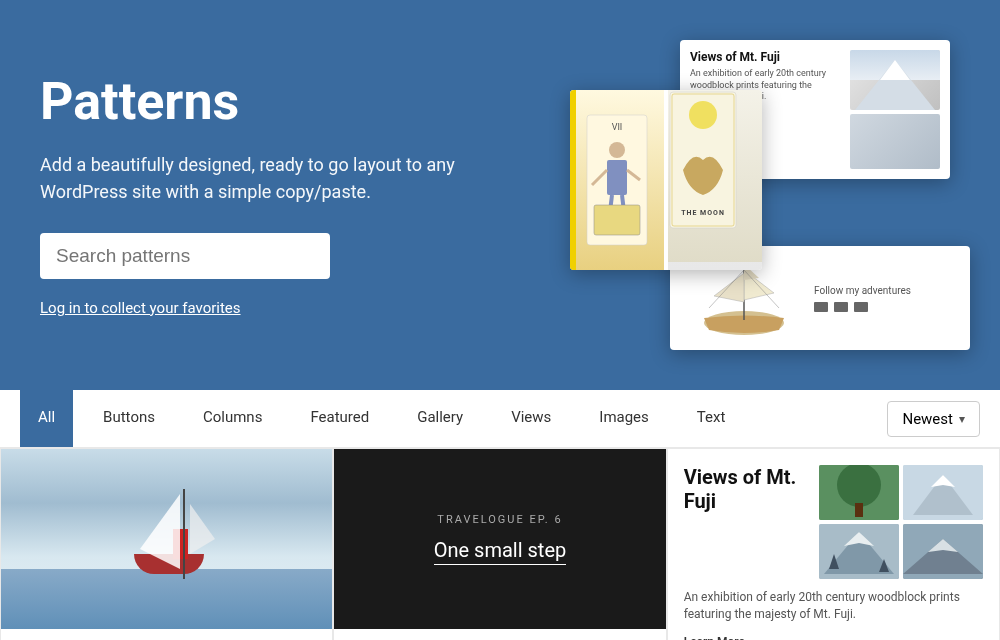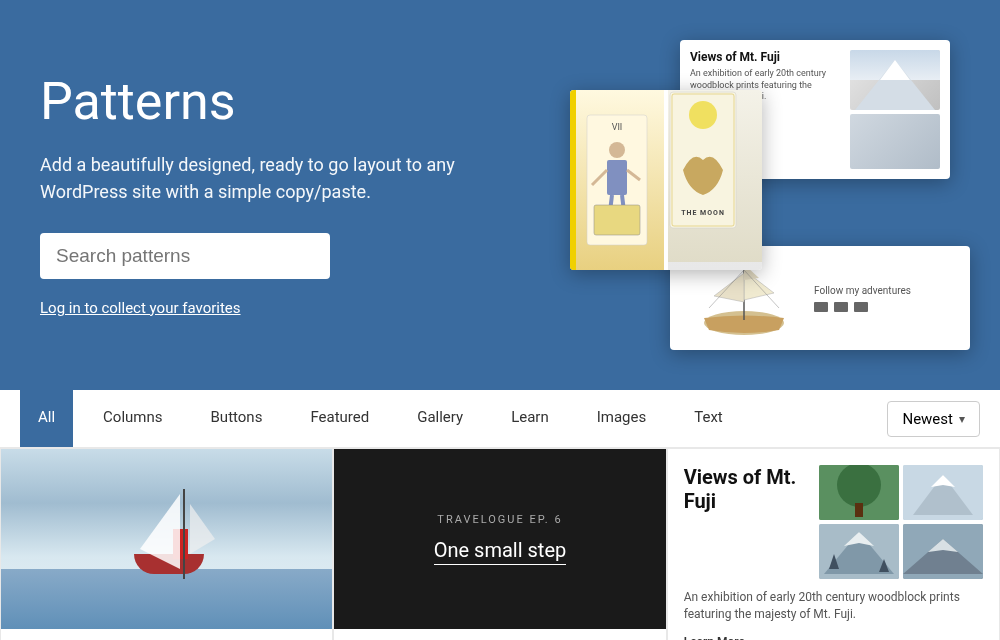--- a/index.html
+++ b/index.html
@@ -17,21 +17,21 @@
       position: relative;
       overflow: hidden;
     }
     .hero-content {
       flex: 0 0 auto;
       max-width: 460px;
       z-index: 2;
     }
     .hero-title {
       font-size: 52px;
-      font-weight: 400;
+      font-weight: 700;
       margin-bottom: 20px;
       line-height: 1.1;
     }
     .hero-desc {
       font-size: 18px;
       line-height: 1.5;
       margin-bottom: 28px;
       opacity: 0.95;
     }
     .search-bar {
@@ -383,25 +383,25 @@
           <span class="tarot-label"></span>
         </div>
       </div>
     </div>
   </div>
 </section>
 
 <nav class="filter-bar">
   <div class="filter-tabs">
     <a class="filter-tab active">All</a>
+    <a class="filter-tab">Buttons</a>
     <a class="filter-tab">Columns</a>
-    <a class="filter-tab">Buttons</a>
     <a class="filter-tab">Featured</a>
     <a class="filter-tab">Gallery</a>
-    <a class="filter-tab">Learn</a>
+    <a class="filter-tab">Views</a>
     <a class="filter-tab">Images</a>
     <a class="filter-tab">Text</a>
   </div>
   <div class="sort-dropdown">
     <span>Newest</span>
     <span class="sort-arrow">▾</span>
   </div>
 </nav>
 
 <div class="patterns-grid">

